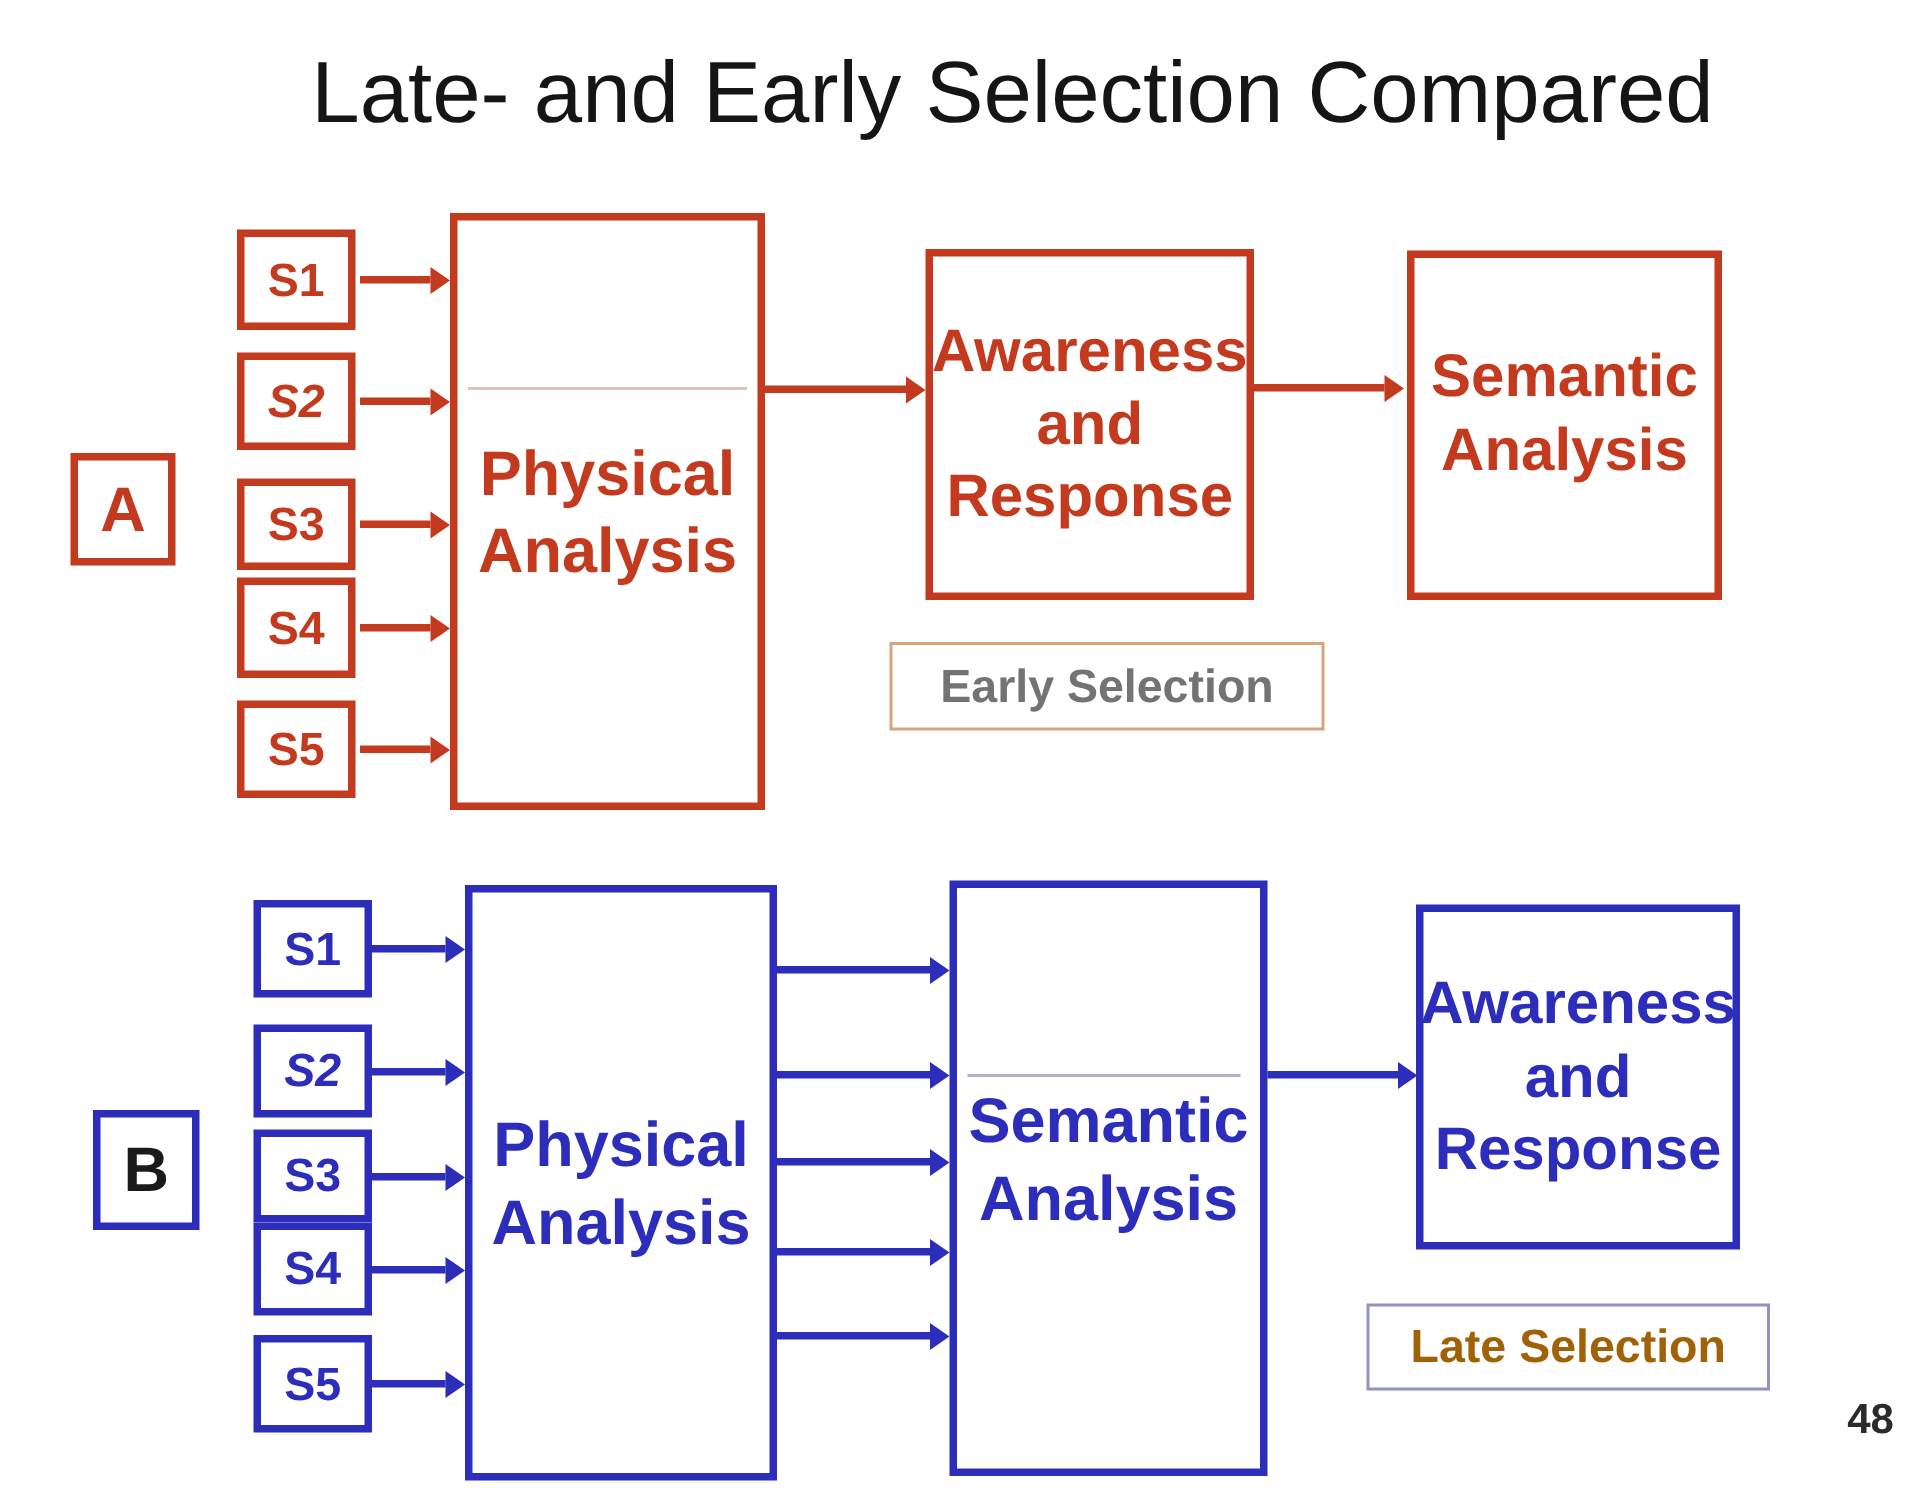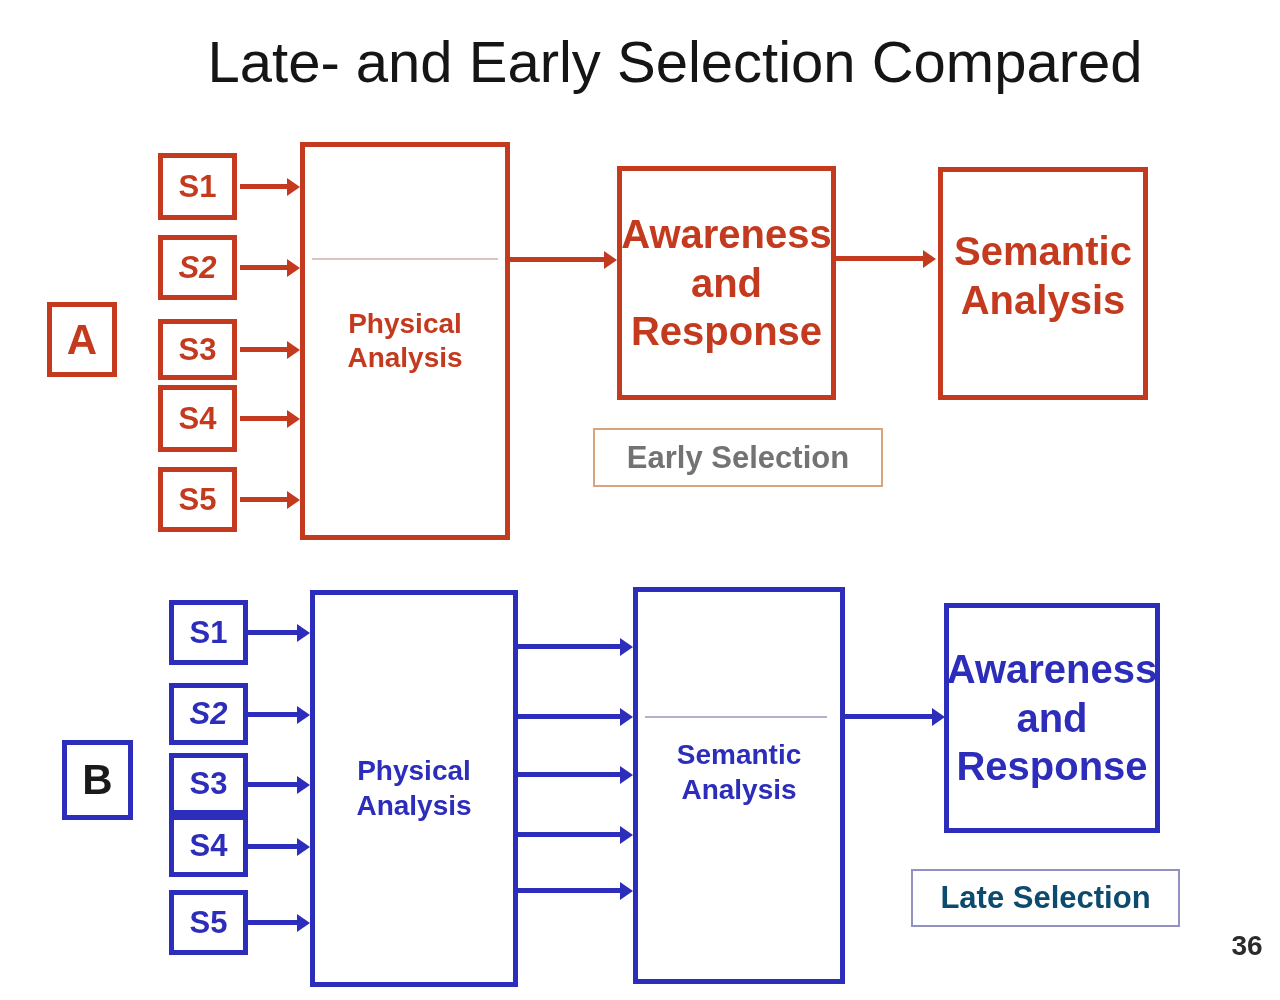--- a/index.html
+++ b/index.html
@@ -16,31 +16,31 @@
   }
   .dbox {
     position:absolute; box-sizing:border-box; border:5px solid;
     background:#ffffff; display:flex; align-items:center; justify-content:center;
     text-align:center; font-weight:700; white-space:pre-line; line-height:1.22;
   }
   .red  { border-color:#c43a1e; color:#c43a1e; }
   .blue { border-color:#2d2dbb; color:#2d2dbb; }
   .sbox { font-size:31px; }
   .italic { font-style:italic; }
-  .bigbox { font-size:28px; }
+  .bigbox { font-size:42px; }
   .midbox { font-size:40px; }
   .panel-label { font-size:42px; }
   .black-text { color:#1a1a1a; }
   .caption {
     position:absolute; box-sizing:border-box; border:2px solid; background:#ffffff;
     display:flex; align-items:center; justify-content:center;
     font-weight:700; font-size:31px;
   }
   .caption.early { border-color:#d8a47e; color:#737373; }
-  .caption.late  { border-color:#9292c2; color:#0c4a6e; }
+  .caption.late  { border-color:#9292c2; color:#a16207; }
   .arrow { position:absolute; height:5px; }
   .arrow::after {
     content:""; position:absolute; right:-13px; top:50%; margin-top:-9px;
     width:0; height:0;
     border-top:9px solid transparent; border-bottom:9px solid transparent;
     border-left:13px solid currentColor;
   }
   .arrow.red-a  { background:#c43a1e; color:#c43a1e; }
   .arrow.blue-a { background:#2d2dbb; color:#2d2dbb; }
   .hairline { position:absolute; height:2px; }
@@ -119,15 +119,15 @@
   <div class="hairline lav" style="left:645px; top:694px; width:182px;"></div>
 
   <div class="arrow blue-a" style="left:845px; top:692px; width:87px;"></div>
 
   <div class="dbox blue midbox" style="left:944px; top:581px; width:216px; height:230px;">Awareness
 and
 Response</div>
 
   <div class="caption late" style="left:911px; top:847px; width:269px; height:58px;">Late Selection</div>
 
-  <div class="pagenum">36</div>
+  <div class="pagenum">48</div>
 
 </div>
 
 </body></html>

